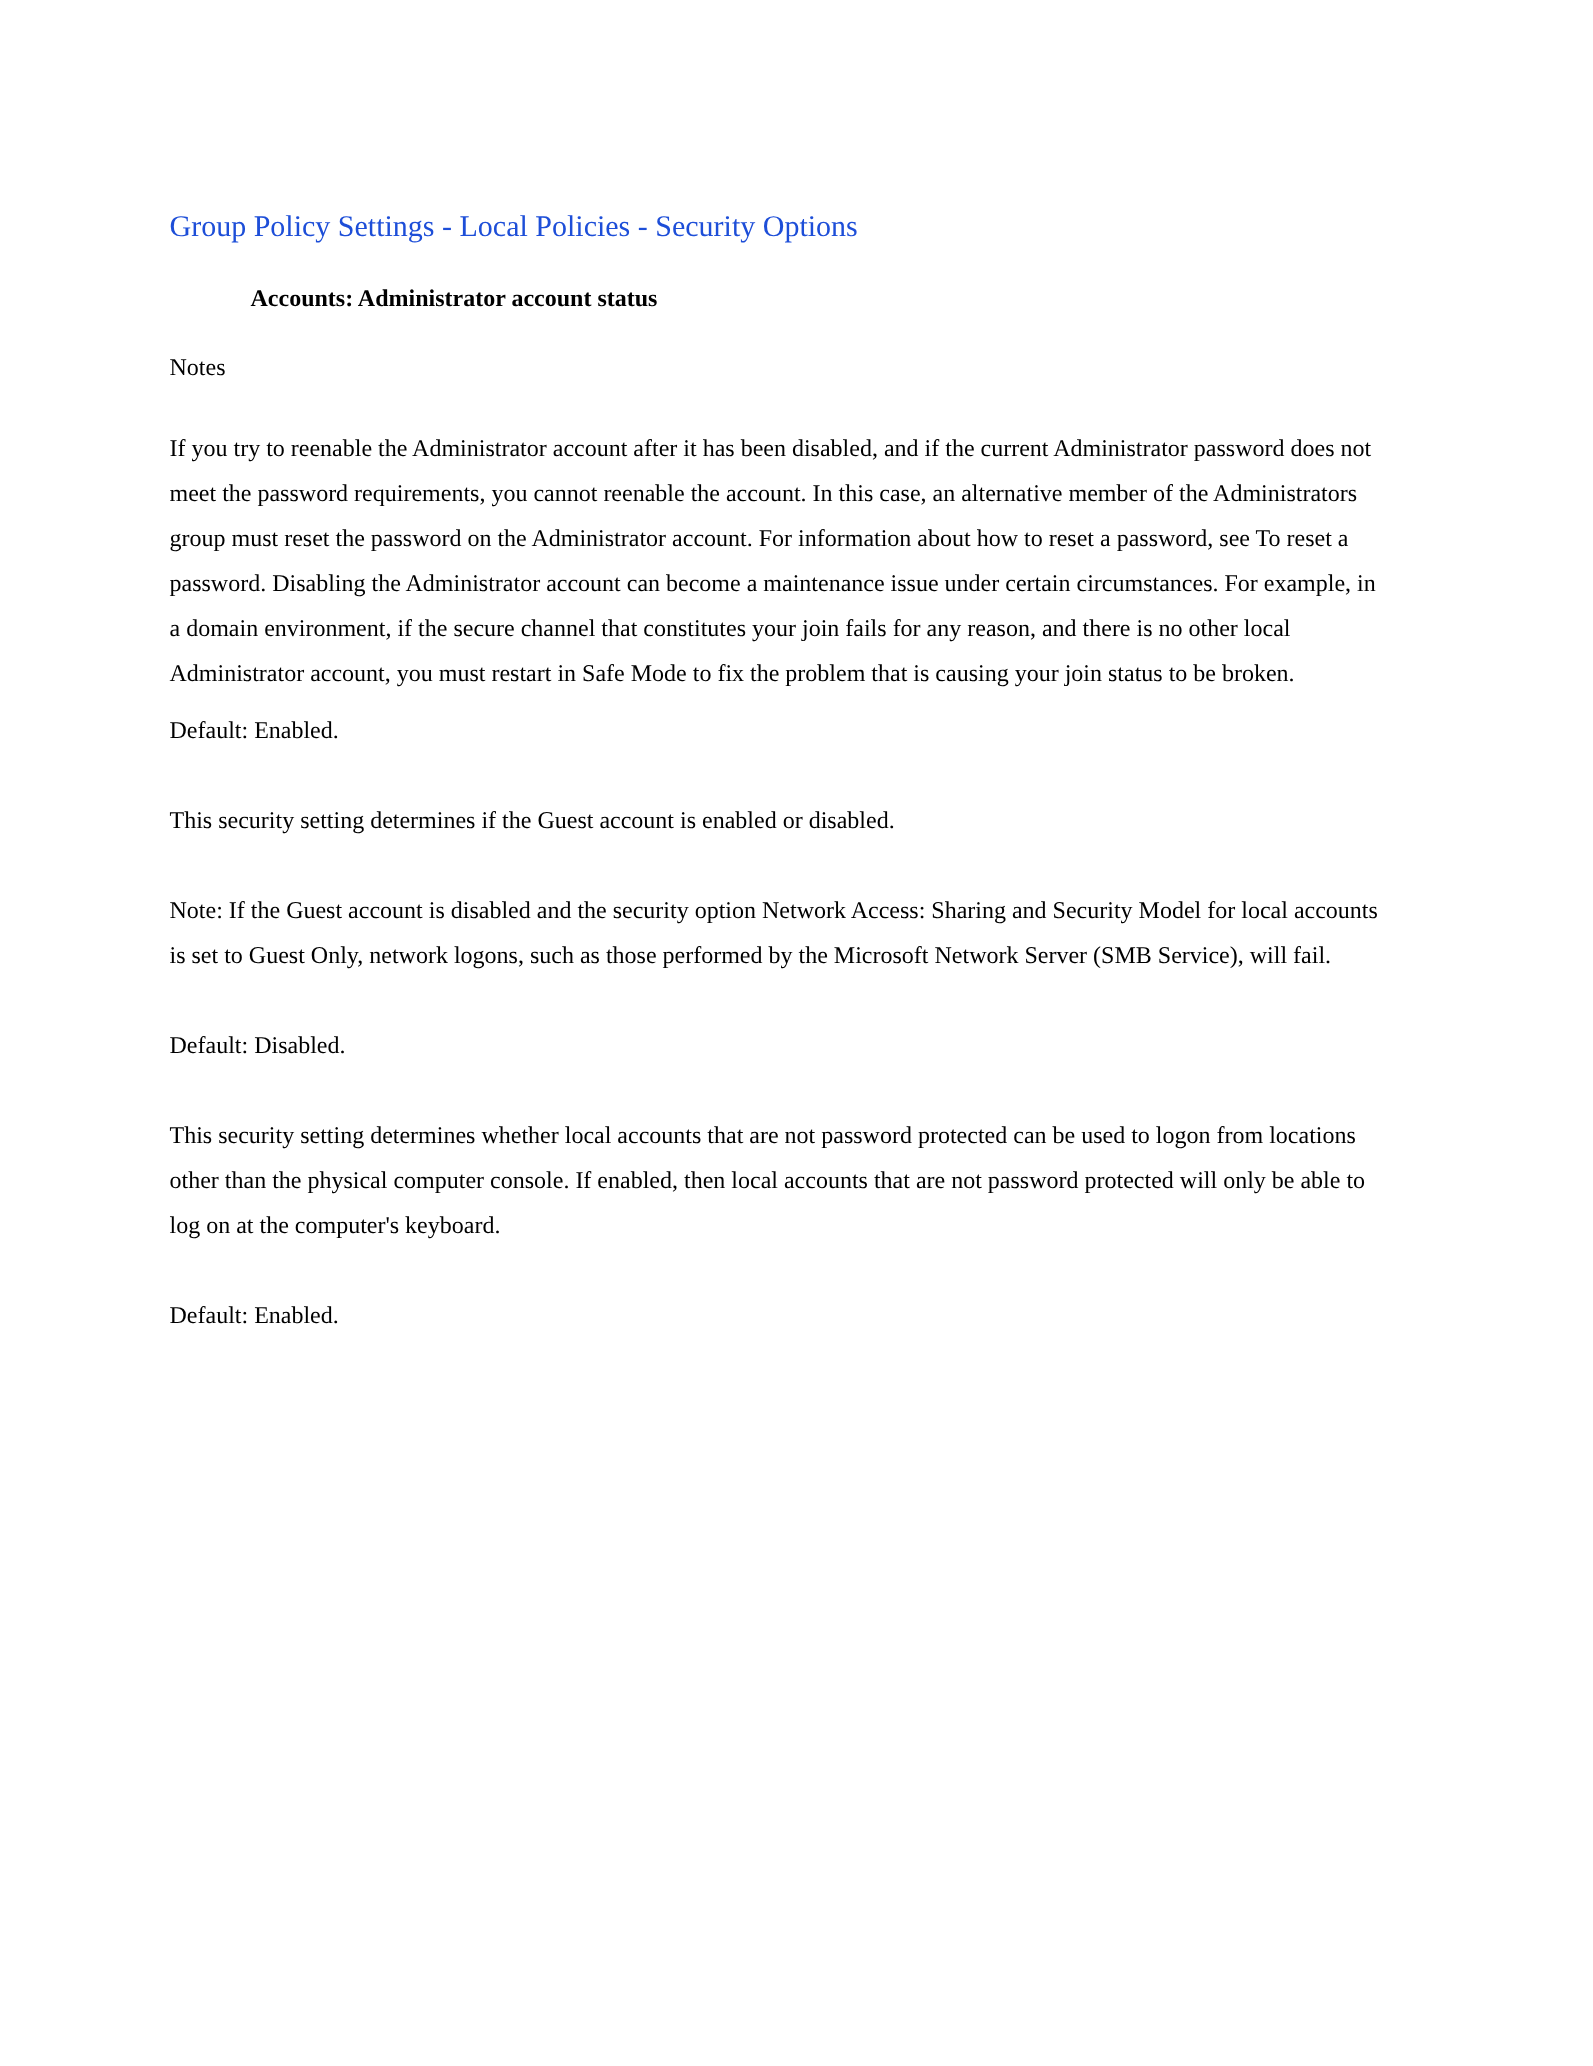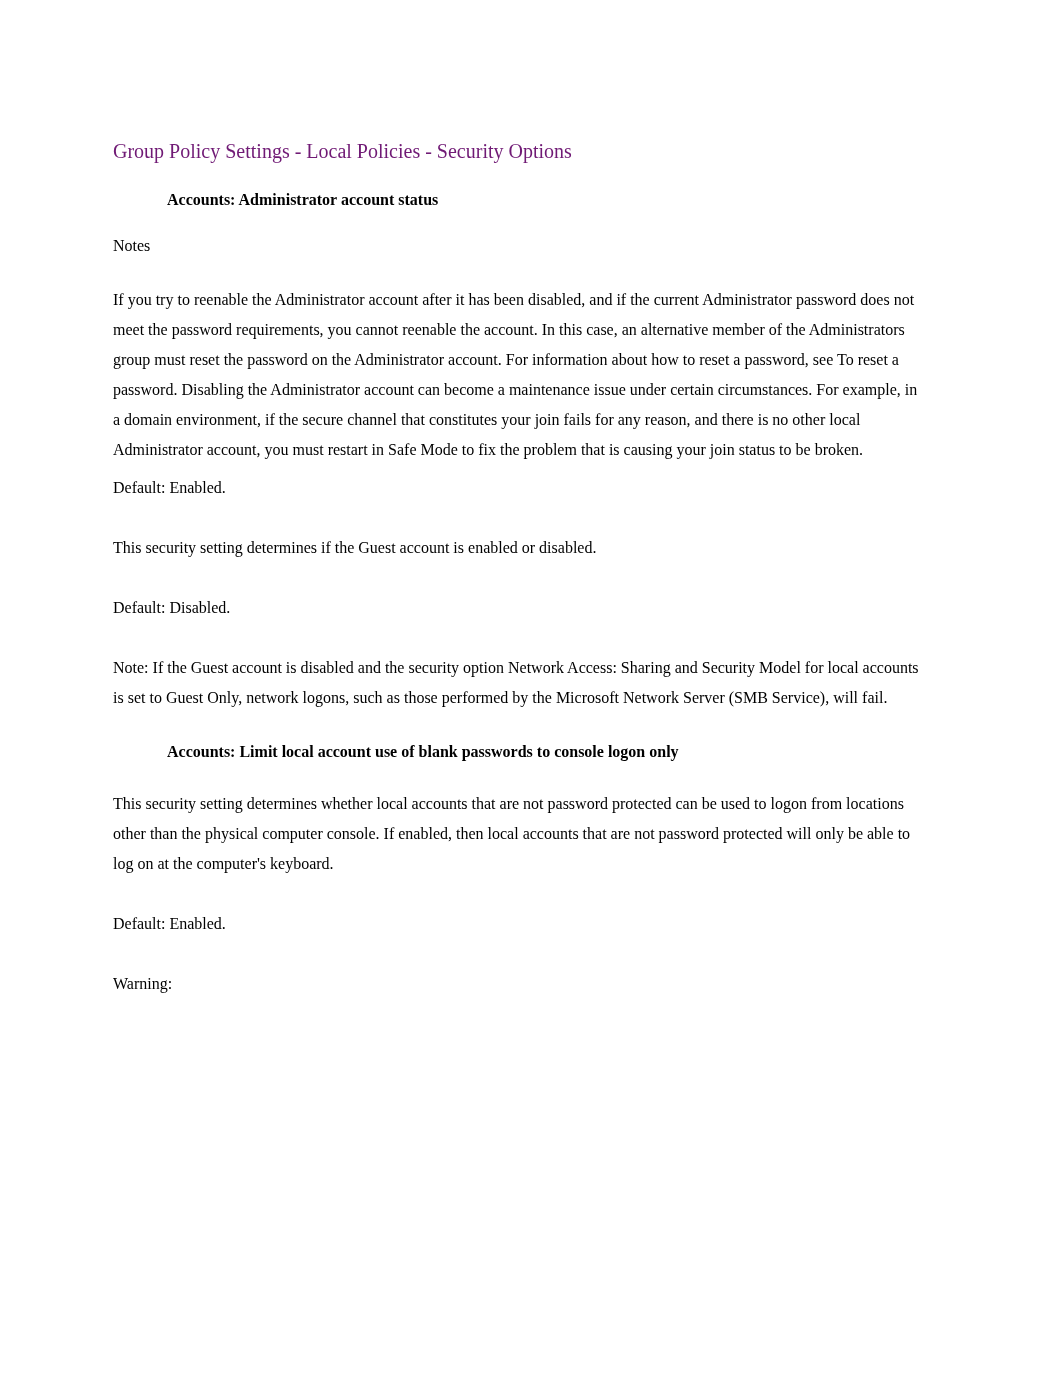--- a/index.html
+++ b/index.html
@@ -11,21 +11,21 @@
       font-family: 'Times New Roman', Times, serif;
       background: #ffffff;
       width: 1062px;
       min-height: 1377px;
       padding: 140px 120px 100px 85px;
       color: #000000;
     }
     .page-title {
       font-size: 20px;
       font-weight: normal;
-      color: #701a75;
+      color: #1d4ed8;
       margin-bottom: 28px;
       margin-left: 28px;
     }
     .setting-section {
       margin-bottom: 30px;
     }
     .setting-header {
       display: flex;
       align-items: baseline;
       margin-bottom: 28px;
@@ -71,25 +71,20 @@
     <span class="bullet"></span>
     <span class="setting-title">Accounts: Administrator account status</span>
   </div>
   <p class="notes-label">Notes</p>
   <p class="body-text paragraph-tight">If you try to reenable the Administrator account after it has been disabled, and if the current Administrator password does not meet the password requirements, you cannot reenable the account. In this case, an alternative member of the Administrators group must reset the password on the Administrator account. For information about how to reset a password, see To reset a password. Disabling the Administrator account can become a maintenance issue under certain circumstances. For example, in a domain environment, if the secure channel that constitutes your join fails for any reason, and there is no other local Administrator account, you must restart in Safe Mode to fix the problem that is causing your join status to be broken.</p>
   <p class="body-text paragraph">Default: Enabled.</p>
 </div>
 
 <div class="setting-section">
   <p class="body-text paragraph">This security setting determines if the Guest account is enabled or disabled.</p>
+  <p class="body-text paragraph">Note: If the Guest account is disabled and the security option Network Access: Sharing and Security Model for local accounts is set to Guest Only, network logons, such as those performed by the Microsoft Network Server (SMB Service), will fail.</p>
   <p class="body-text paragraph">Default: Disabled.</p>
-  <p class="body-text paragraph">Note: If the Guest account is disabled and the security option Network Access: Sharing and Security Model for local accounts is set to Guest Only, network logons, such as those performed by the Microsoft Network Server (SMB Service), will fail.</p>
 </div>
 
 <div class="setting-section">
-  <div class="setting-header">
-    <span class="bullet"></span>
-    <span class="setting-title">Accounts: Limit local account use of blank passwords to console logon only</span>
-  </div>
   <p class="body-text paragraph">This security setting determines whether local accounts that are not password protected can be used to logon from locations other than the physical computer console. If enabled, then local accounts that are not password protected will only be able to log on at the computer's keyboard.</p>
   <p class="body-text paragraph">Default: Enabled.</p>
-  <p class="body-text paragraph">Warning:</p>
 </div>
 
 </body></html>

